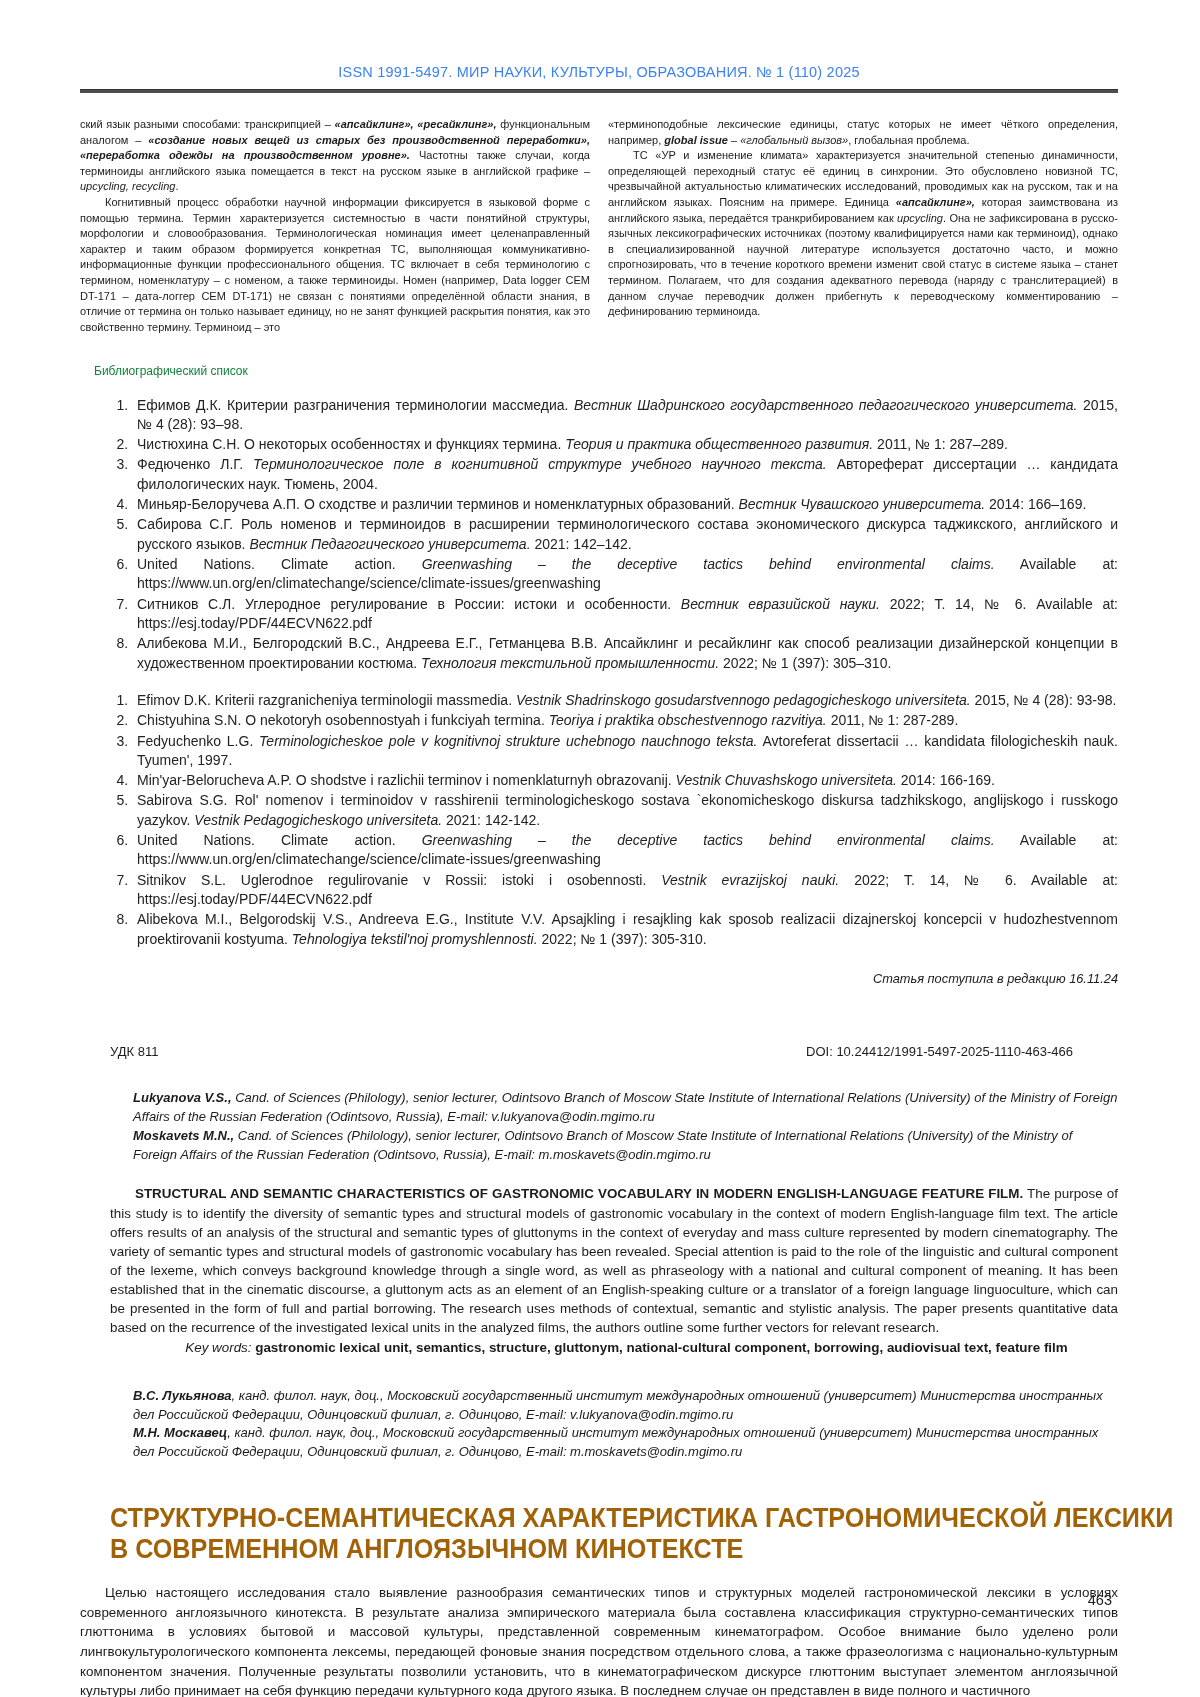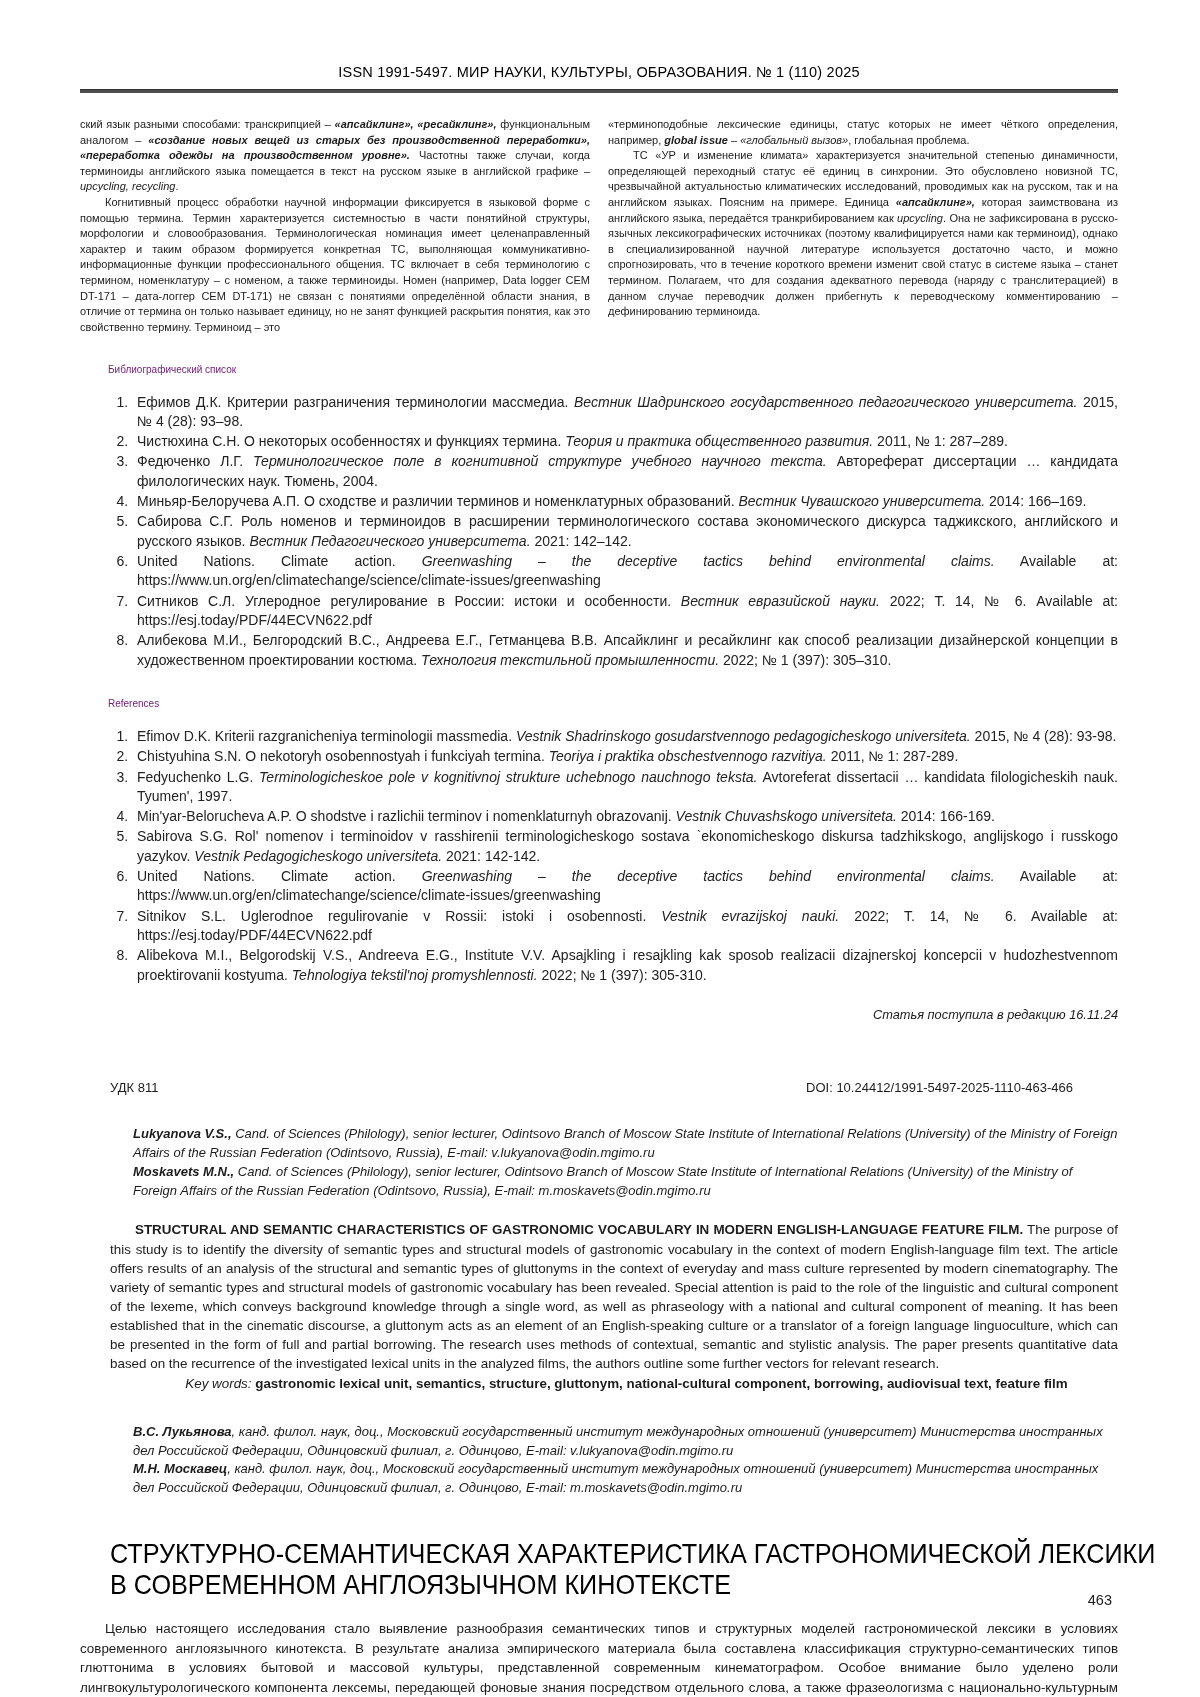--- a/index.html
+++ b/index.html
@@ -7,46 +7,46 @@
     width:1200px;height:1697px;
     background:#ffffff;color:#1c1c1c;
     font-family:"Liberation Sans","DejaVu Sans",sans-serif;
     position:relative;overflow:hidden;
   }
   .page{padding:0 82px 0 80px;}
   .b{font-weight:bold;}
   .i{font-style:italic;}
 
   .header{padding-top:64px;}
-  .issn{text-align:center;font-size:14.5px;letter-spacing:.2px;color:#000000;}
+  .issn{text-align:center;font-size:14.5px;letter-spacing:.2px;color:#3b82f6;}
   .rule{margin-top:9px;height:3px;background:#4d4d4d;border-top:1px solid #333;}
 
   .cols{display:flex;gap:18px;margin-top:24px;}
   .col{flex:1 1 0;}
   .para{margin:0;font-size:11px;line-height:1.42;text-align:justify;}
   .para.indent{text-indent:25px;}
 
-  .sec-heading{margin:28px 0 0 28px;font-size:10px;color:#701a75;}
+  .sec-heading{margin:28px 0 0 14px;font-size:12px;color:#15803d;}
   .reflist{
     margin:18px 0 0 30px;padding-left:22px;
     font-size:14px;line-height:1.38;text-align:justify;color:#222;
   }
   .reflist li{padding-left:5px;margin:0 0 1px 0;}
 
   .received{margin-top:22px;text-align:right;font-style:italic;font-size:12.8px;}
 
   .meta-row{margin:58px 45px 0 30px;display:flex;justify-content:space-between;font-size:13px;}
 
   .authors{margin:30px 0 0 53px;font-style:italic;font-size:13px;line-height:1.45;}
   .authors p{margin:0;}
 
   .abstract{margin:20px 0 0 30px;font-size:13.4px;line-height:1.43;text-align:justify;text-indent:25px;}
   .keywords{margin:0 0 0 30px;font-size:13.4px;line-height:1.43;text-indent:25px;text-align:center;}
 
-  .title{margin:40px 0 0 30px;font-size:28px;font-weight:normal;line-height:1.12;color:#000000;}
+  .title{margin:40px 0 0 30px;font-size:28px;font-weight:bold;line-height:1.12;color:#a16207;}
   .title .tline{transform:scaleX(.9);transform-origin:left center;white-space:nowrap;}
 
   .intro{margin:18px 0 0 0;font-size:13.4px;line-height:1.47;text-align:justify;text-indent:25px;}
 
   .pagenum{position:absolute;right:88px;top:1592px;font-size:14.5px;}
 </style>
 </head>
 <body>
 
 <div class="page">
@@ -72,21 +72,20 @@
       <li><span>Ефимов Д.К. Критерии разграничения терминологии массмедиа. </span><span class="i">Вестник Шадринского государственного педагогического университета.</span><span> 2015, № 4 (28): 93–98.</span></li>
       <li><span>Чистюхина С.Н. О некоторых особенностях и функциях термина. </span><span class="i">Теория и практика общественного развития.</span><span> 2011, № 1: 287–289.</span></li>
       <li><span>Федюченко Л.Г. </span><span class="i">Терминологическое поле в когнитивной структуре учебного научного текста.</span><span> Автореферат диссертации … кандидата филологических наук. Тюмень, 2004.</span></li>
       <li><span>Миньяр-Белоручева А.П. О сходстве и различии терминов и номенклатурных образований. </span><span class="i">Вестник Чувашского университета.</span><span> 2014: 166–169.</span></li>
       <li><span>Сабирова С.Г. Роль номенов и терминоидов в расширении терминологического состава экономического дискурса таджикского, английского и русского языков. </span><span class="i">Вестник Педагогического университета.</span><span> 2021: 142–142.</span></li>
       <li><span>United Nations. Climate action. </span><span class="i">Greenwashing – the deceptive tactics behind environmental claims.</span><span> Available at: https://www.un.org/en/climatechange/science/climate-issues/greenwashing</span></li>
       <li><span>Ситников С.Л. Углеродное регулирование в России: истоки и особенности. </span><span class="i">Вестник евразийской науки.</span><span> 2022; Т. 14, № 6. Available at: https://esj.today/PDF/44ECVN622.pdf</span></li>
       <li><span>Алибекова М.И., Белгородский В.С., Андреева Е.Г., Гетманцева В.В. Апсайклинг и ресайклинг как способ реализации дизайнерской концепции в художественном проектировании костюма. </span><span class="i">Технология текстильной промышленности.</span><span> 2022; № 1 (397): 305–310.</span></li>
     </ol>
 
-  <div class="sec-heading">References</div>
   <ol class="reflist">
       <li><span>Efimov D.K. Kriterii razgranicheniya terminologii massmedia. </span><span class="i">Vestnik Shadrinskogo gosudarstvennogo pedagogicheskogo universiteta.</span><span> 2015, № 4 (28): 93-98.</span></li>
       <li><span>Chistyuhina S.N. O nekotoryh osobennostyah i funkciyah termina. </span><span class="i">Teoriya i praktika obschestvennogo razvitiya.</span><span> 2011, № 1: 287-289.</span></li>
       <li><span>Fedyuchenko L.G. </span><span class="i">Terminologicheskoe pole v kognitivnoj strukture uchebnogo nauchnogo teksta.</span><span> Avtoreferat dissertacii … kandidata filologicheskih nauk. Tyumen', 1997.</span></li>
       <li><span>Min'yar-Belorucheva A.P. O shodstve i razlichii terminov i nomenklaturnyh obrazovanij. </span><span class="i">Vestnik Chuvashskogo universiteta.</span><span> 2014: 166-169.</span></li>
       <li><span>Sabirova S.G. Rol' nomenov i terminoidov v rasshirenii terminologicheskogo sostava `ekonomicheskogo diskursa tadzhikskogo, anglijskogo i russkogo yazykov. </span><span class="i">Vestnik Pedagogicheskogo universiteta.</span><span> 2021: 142-142.</span></li>
       <li><span>United Nations. Climate action. </span><span class="i">Greenwashing – the deceptive tactics behind environmental claims.</span><span> Available at: https://www.un.org/en/climatechange/science/climate-issues/greenwashing</span></li>
       <li><span>Sitnikov S.L. Uglerodnoe regulirovanie v Rossii: istoki i osobennosti. </span><span class="i">Vestnik evrazijskoj nauki.</span><span> 2022; T. 14, № 6. Available at: https://esj.today/PDF/44ECVN622.pdf</span></li>
       <li><span>Alibekova M.I., Belgorodskij V.S., Andreeva E.G., Institute V.V. Apsajkling i resajkling kak sposob realizacii dizajnerskoj koncepcii v hudozhestvennom proektirovanii kostyuma. </span><span class="i">Tehnologiya tekstil'noj promyshlennosti.</span><span> 2022; № 1 (397): 305-310.</span></li>
     </ol>

